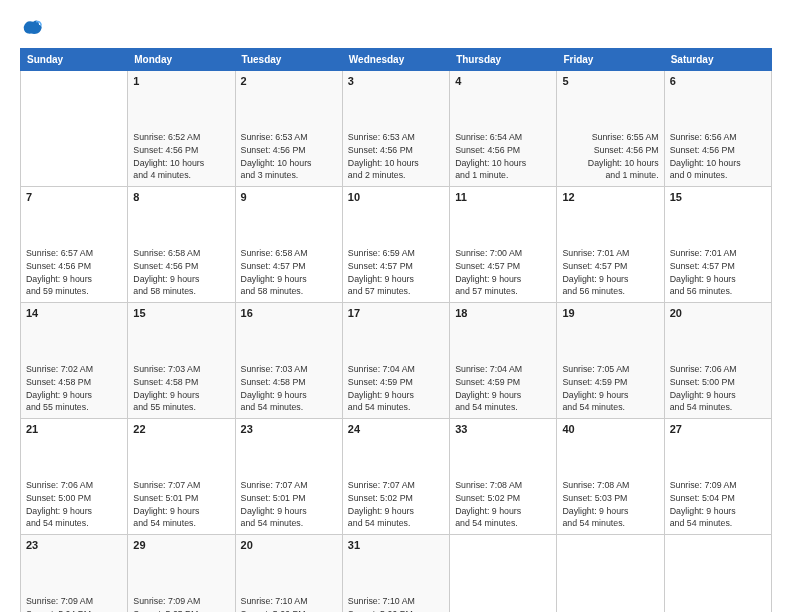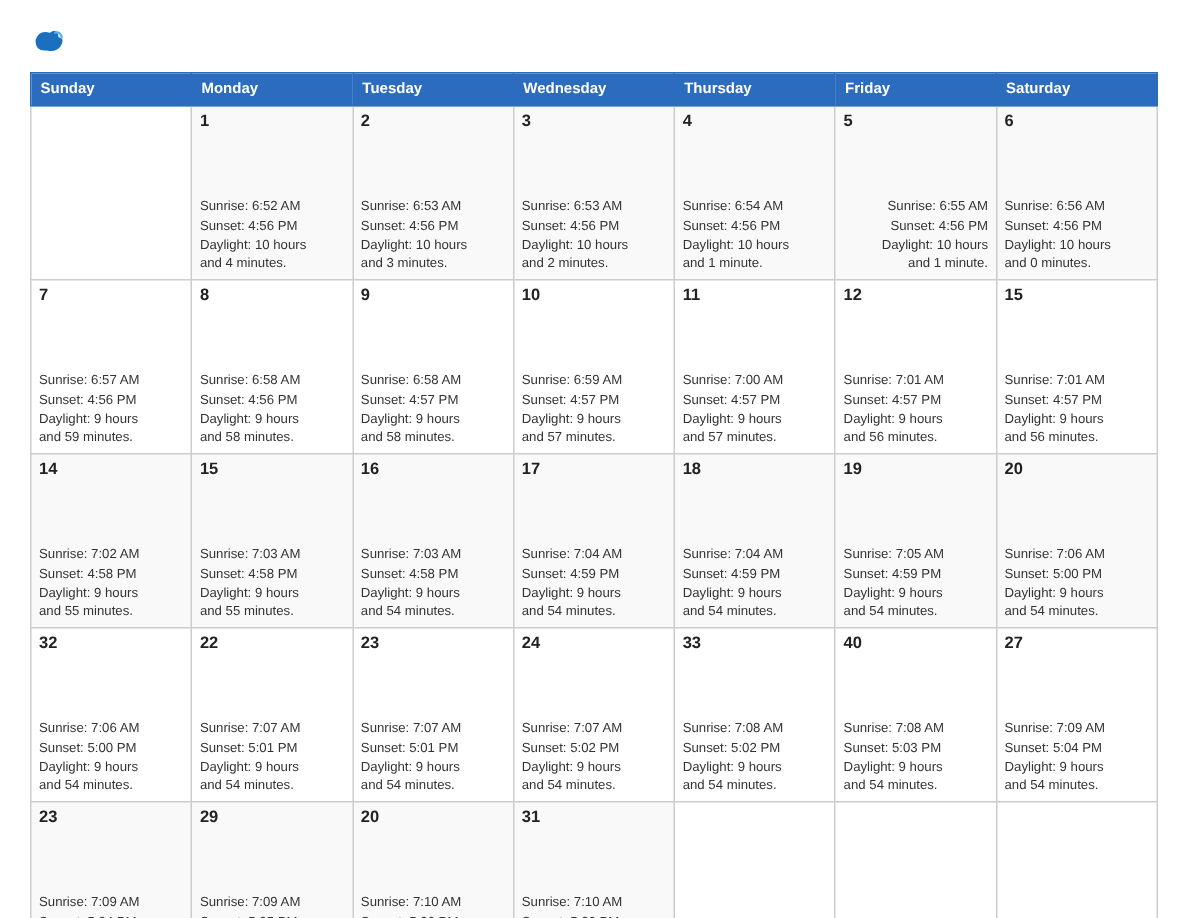--- a/index.html
+++ b/index.html
@@ -273,21 +273,21 @@
           <td>
             <span class="day-num">20</span>
             <div class="day-info" style="white-space: pre-line;">Sunrise: 7:06 AM
 Sunset: 5:00 PM
 Daylight: 9 hours
 and 54 minutes.</div>
           </td>
         </tr>
         <tr>
           <td>
-            <span class="day-num">32</span>
+            <span class="day-num">21</span>
             <div class="day-info" style="white-space: pre-line;">Sunrise: 7:06 AM
 Sunset: 5:00 PM
 Daylight: 9 hours
 and 54 minutes.</div>
           </td>
           <td>
             <span class="day-num">22</span>
             <div class="day-info" style="white-space: pre-line;">Sunrise: 7:07 AM
 Sunset: 5:01 PM
 Daylight: 9 hours

